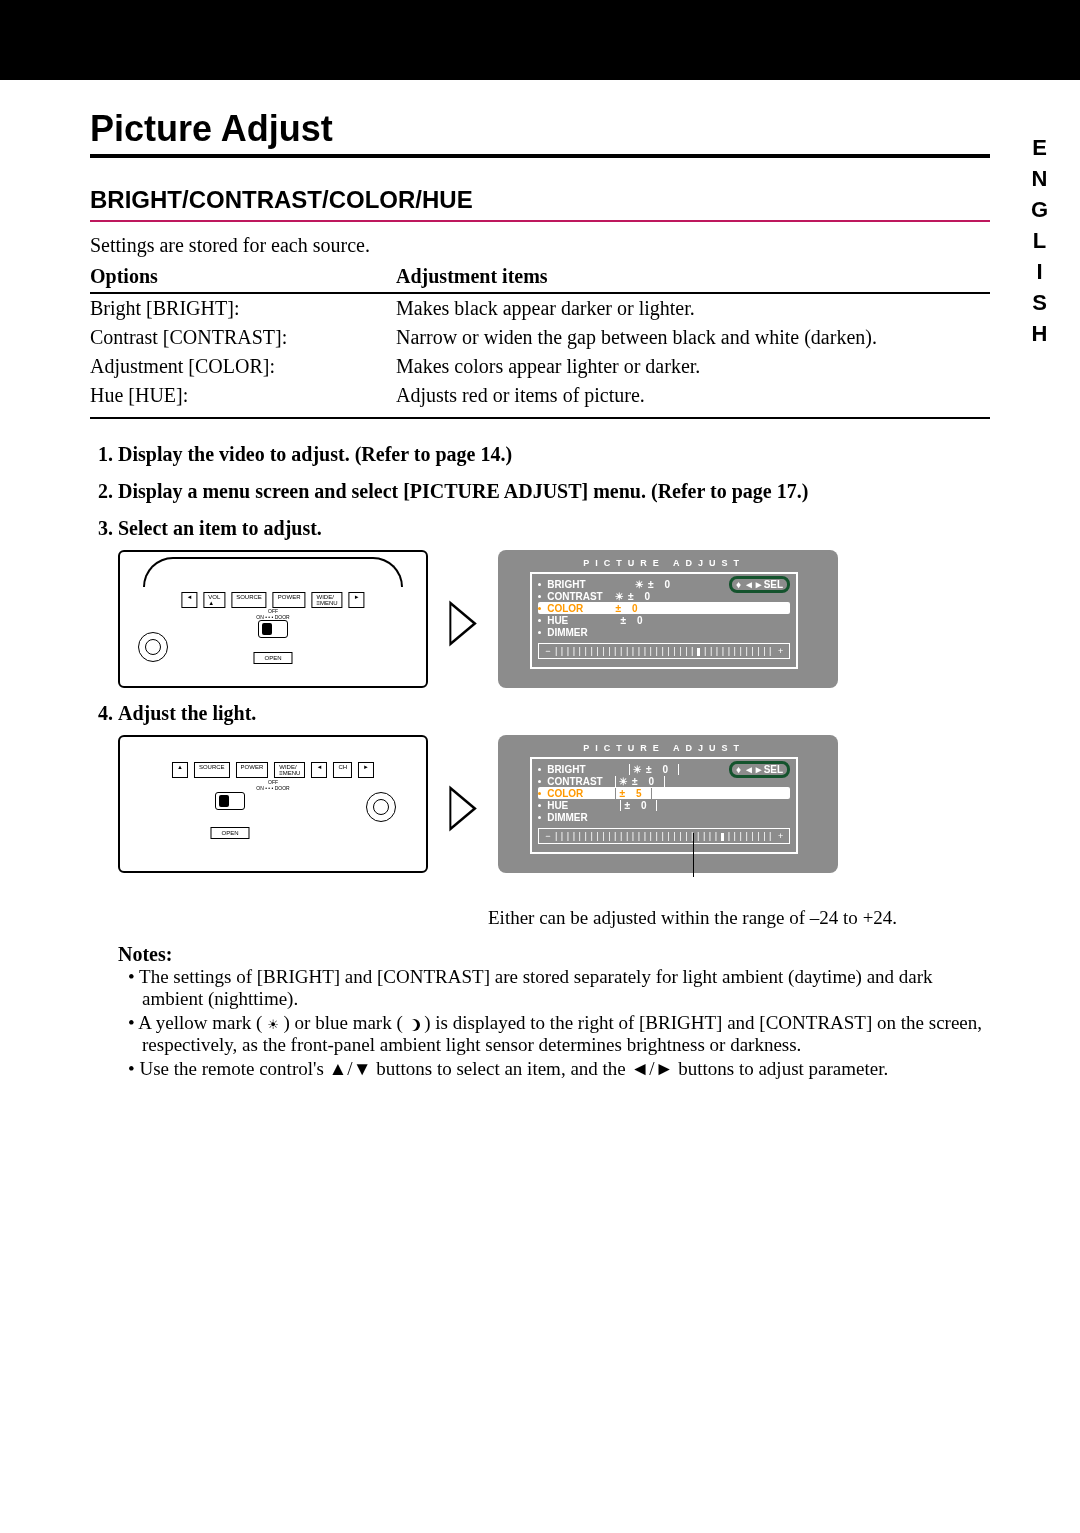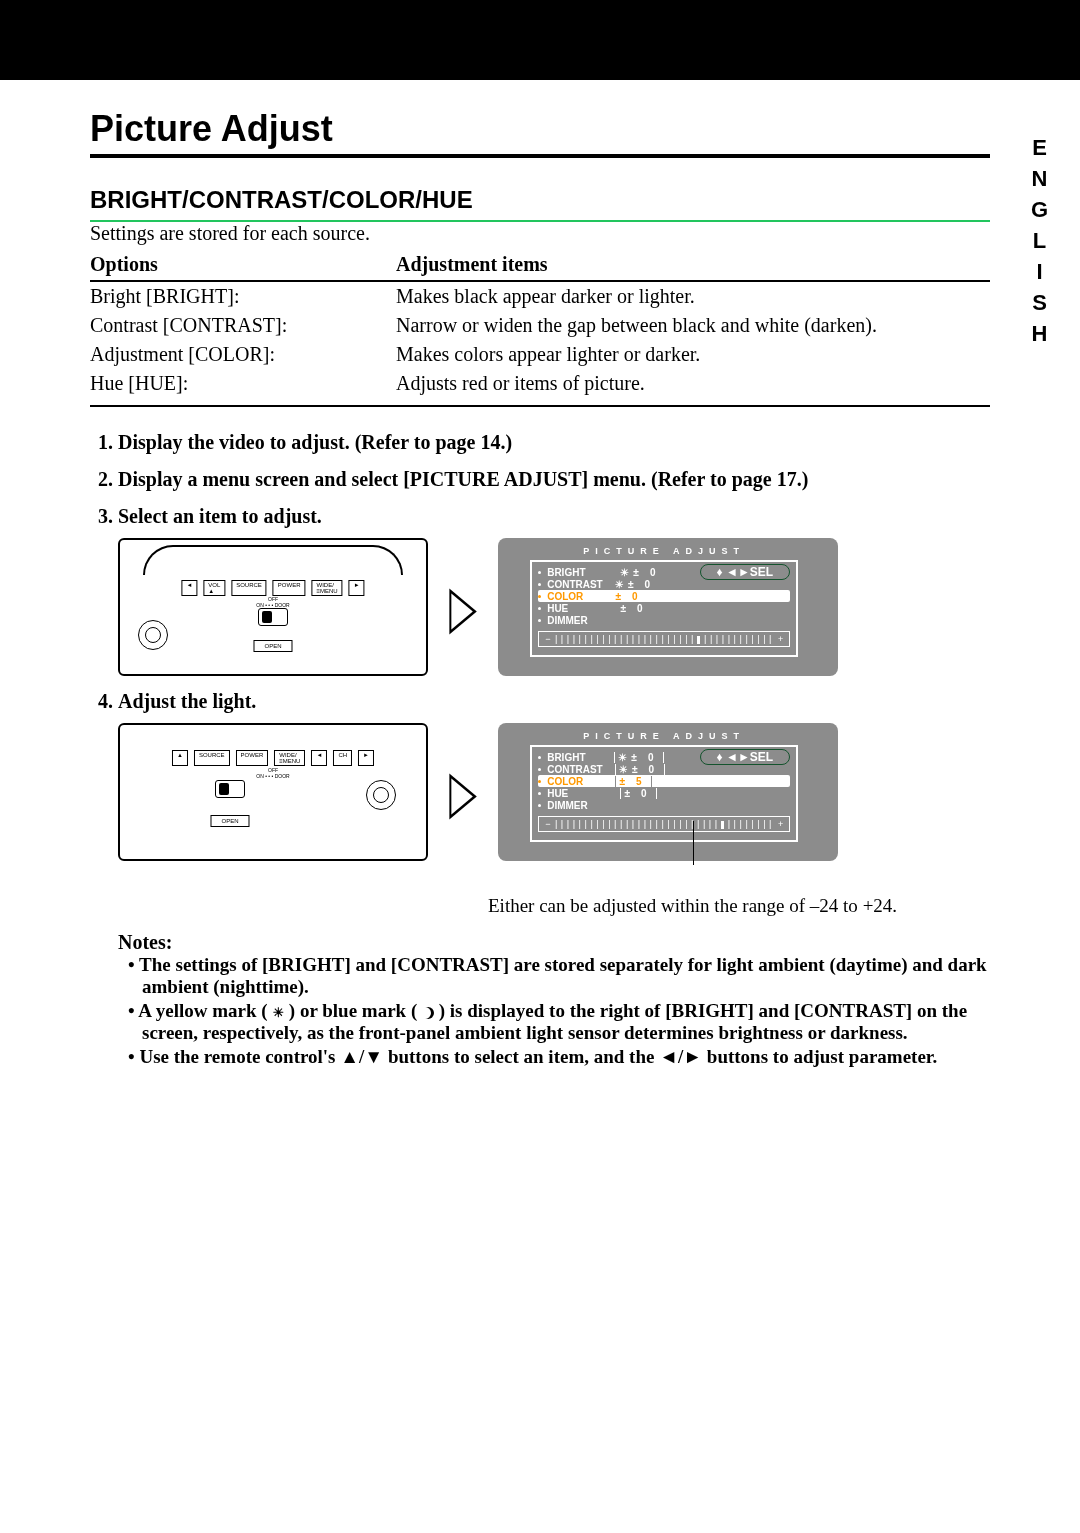--- a/index.html
+++ b/index.html
@@ -36,22 +36,23 @@
     font-size: 36px;
     border-bottom: 4px solid #000;
     padding-bottom: 4px;
     margin-bottom: 28px;
     margin-top: 8px;
   }
   h2.section-title {
     font-family: Arial, Helvetica, sans-serif;
     font-weight: bold;
     font-size: 24px;
-    border-bottom: 2px solid #22c55e;
+    border-bottom: 2px solid #be185d;
     padding-bottom: 6px;
+    margin-bottom: 12px;
   }
   p.intro {
     font-size: 20px;
     margin-bottom: 4px;
   }
   table.options {
     width: 100%;
     border-collapse: collapse;
     margin-bottom: 24px;
   }
@@ -129,21 +130,21 @@
     font-size: 10px;
   }
   .osd-inner { position:absolute; left:32px; top:8px; right:40px; }
   .osd-title { text-align:center; letter-spacing:6px; font-size:9px; font-weight:bold; margin-bottom:4px; }
   .osd-box { border:2px solid #fff; padding:4px 6px 8px 6px; }
   .osd-row { display:flex; align-items:center; gap:4px; font-weight:bold; font-size:10px; height:12px; }
   .osd-row .label { display:inline-block; }
   .osd-row.highlight { background:#fff; color:#333; border-radius:2px; }
   .osd-val { font-family: monospace; }
   .osd-orange { color:#ff9900; }
-  .osd-sel { border:1px solid #14532d; border-radius:8px; font-size:12px; padding:0 16px; margin-left:auto; }
+  .osd-sel { border:3px solid #14532d; border-radius:8px; font-size:10px; padding:0 4px; margin-left:auto; }
   .osd-barbox { margin-top:5px; border:1px solid #fff; display:flex; align-items:center; gap:3px; padding:2px 6px; font-size:9px; }
   .osd-ticks { flex:1; font-family:monospace; letter-spacing:0.5px; font-size:9px; white-space:nowrap; overflow:hidden; }
   .osd-cursor { display:inline-block; width:3px; height:8px; background:#fff; vertical-align:middle; margin:0 2px; }
 
   .caption {
     font-size: 19px;
     font-weight: normal;
     margin-top: 20px;
     margin-left: 370px;
   }
@@ -158,21 +159,21 @@
 
   h4.notes-title {
     font-size: 20px;
     font-weight: bold;
     margin-top: 14px;
   }
   ul.notes {
     list-style: none;
     padding-left: 10px;
     font-size: 19px;
-    font-weight: bold;
+    font-weight: normal;
   }
   ul.notes li {
     text-indent: -14px;
     padding-left: 14px;
     margin-bottom: 2px;
   }
   ul.notes li::before { content: "•  "; }
 
   .page-num {
     position: absolute;

